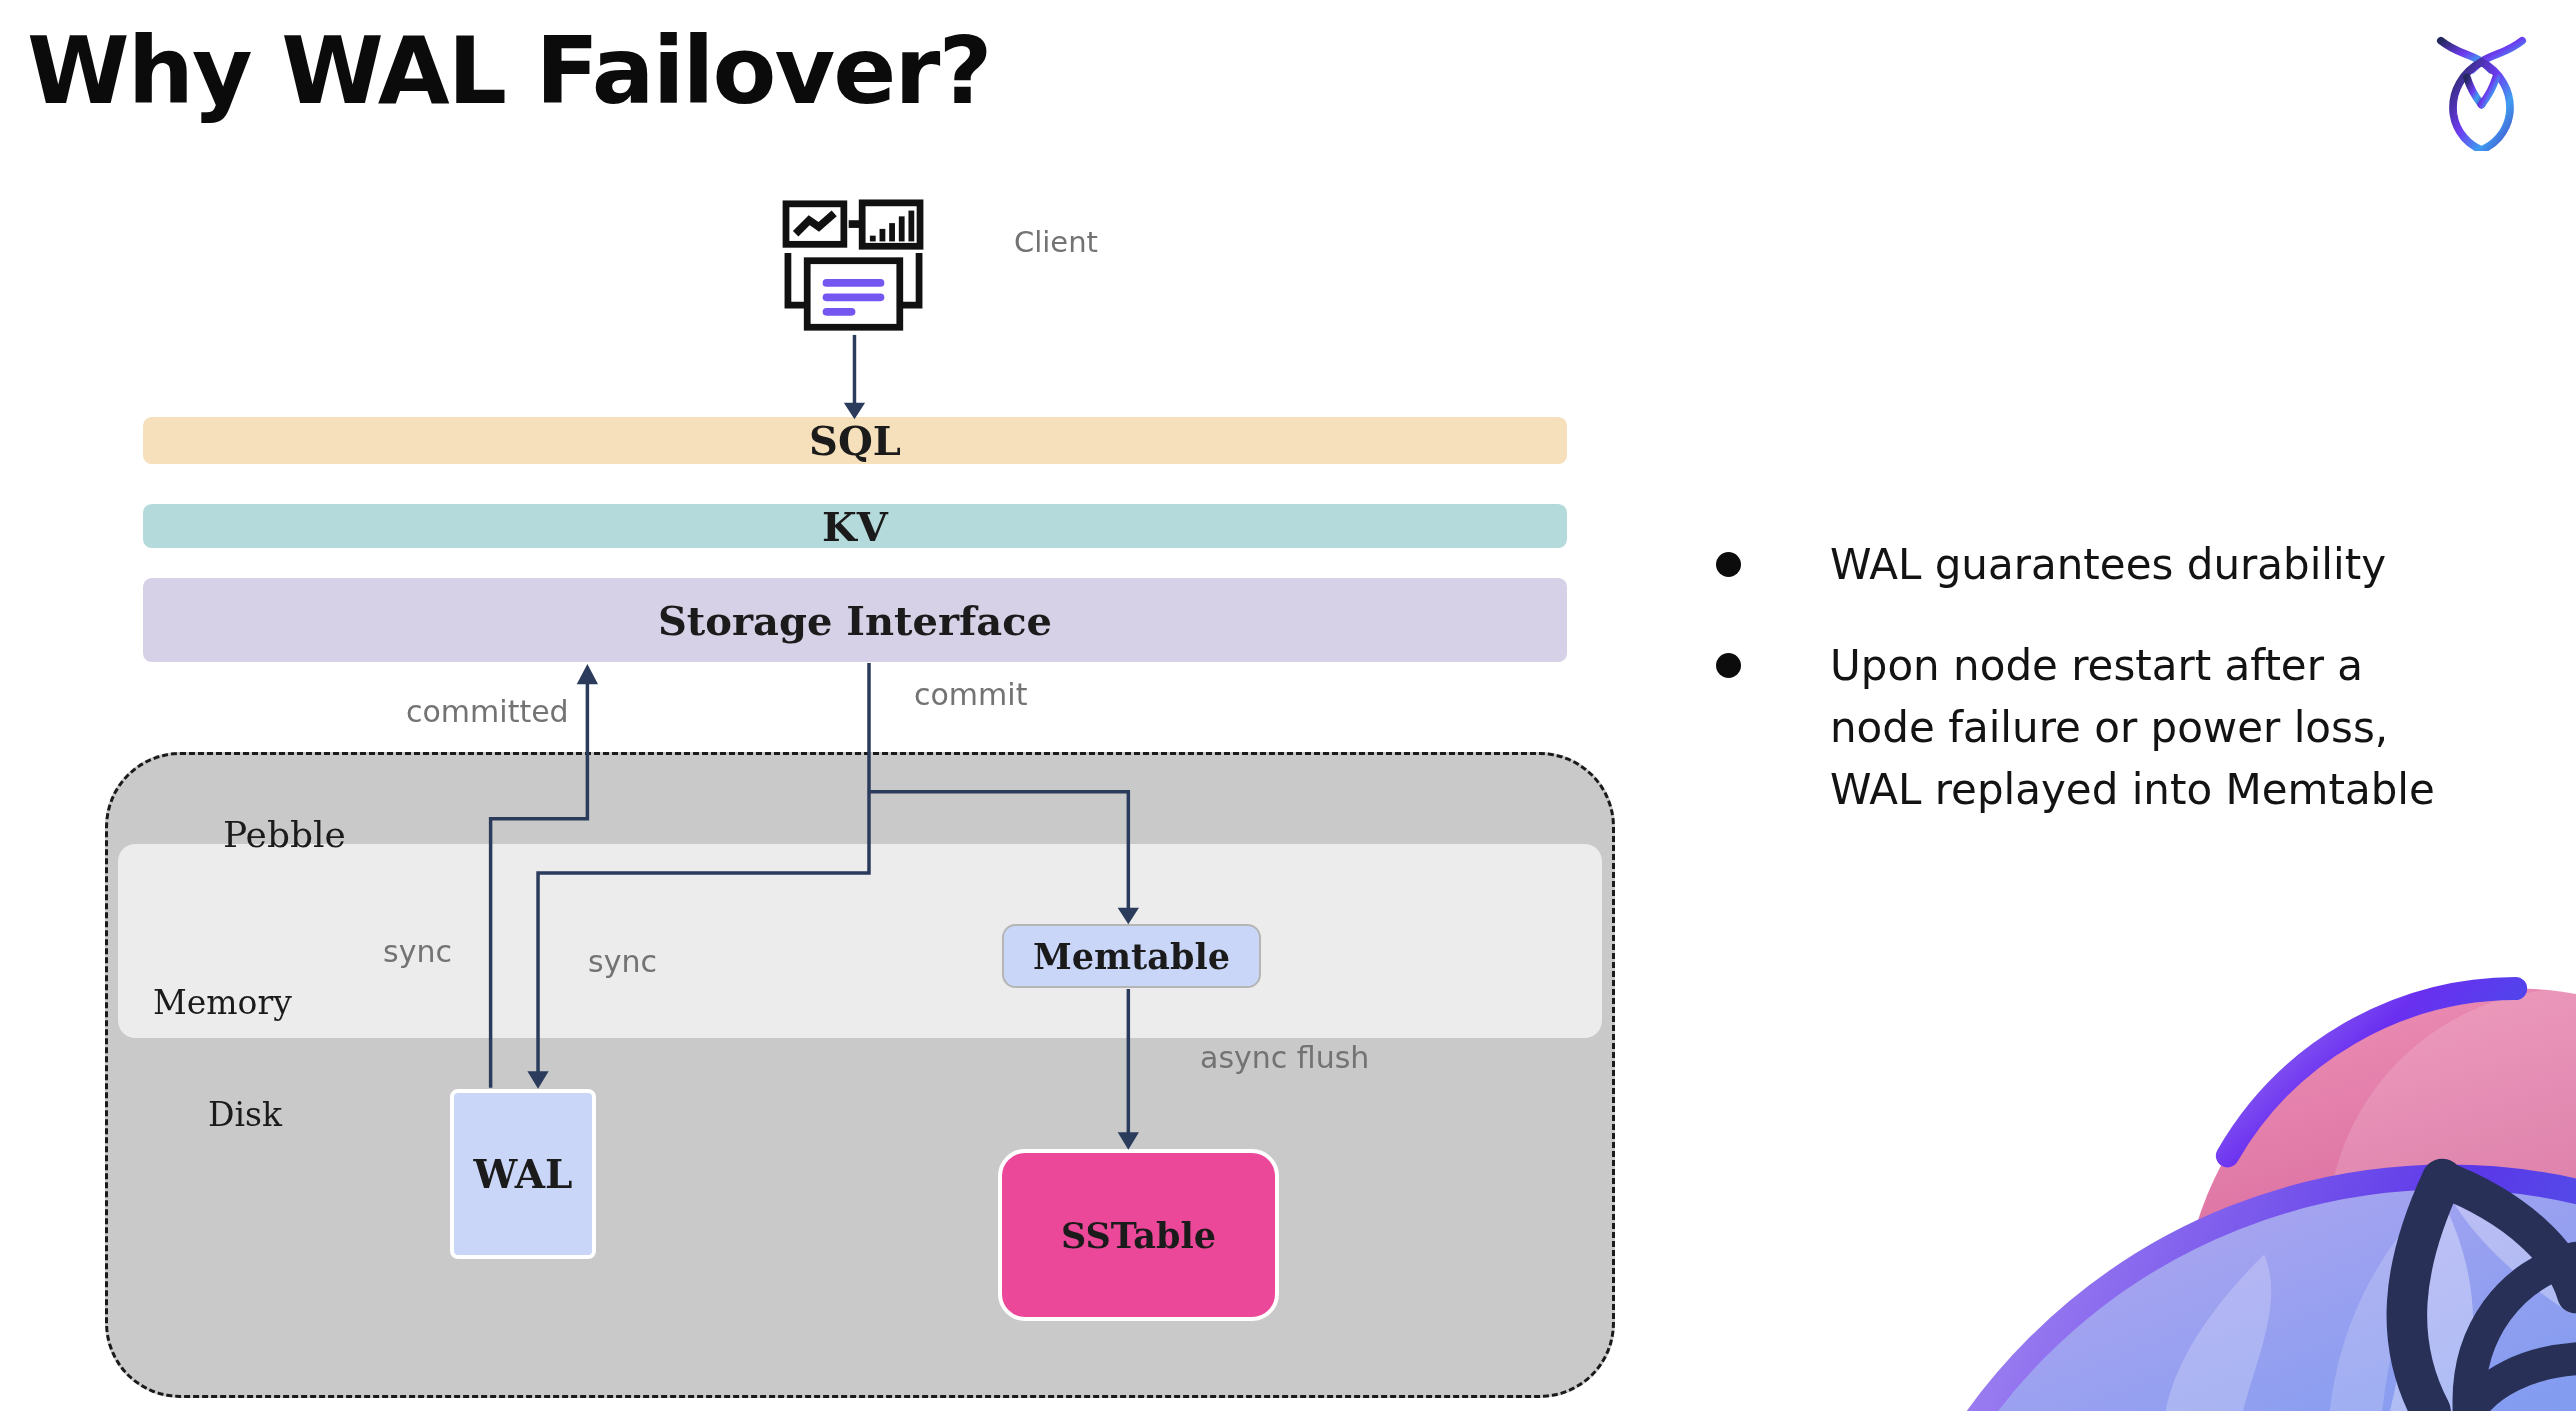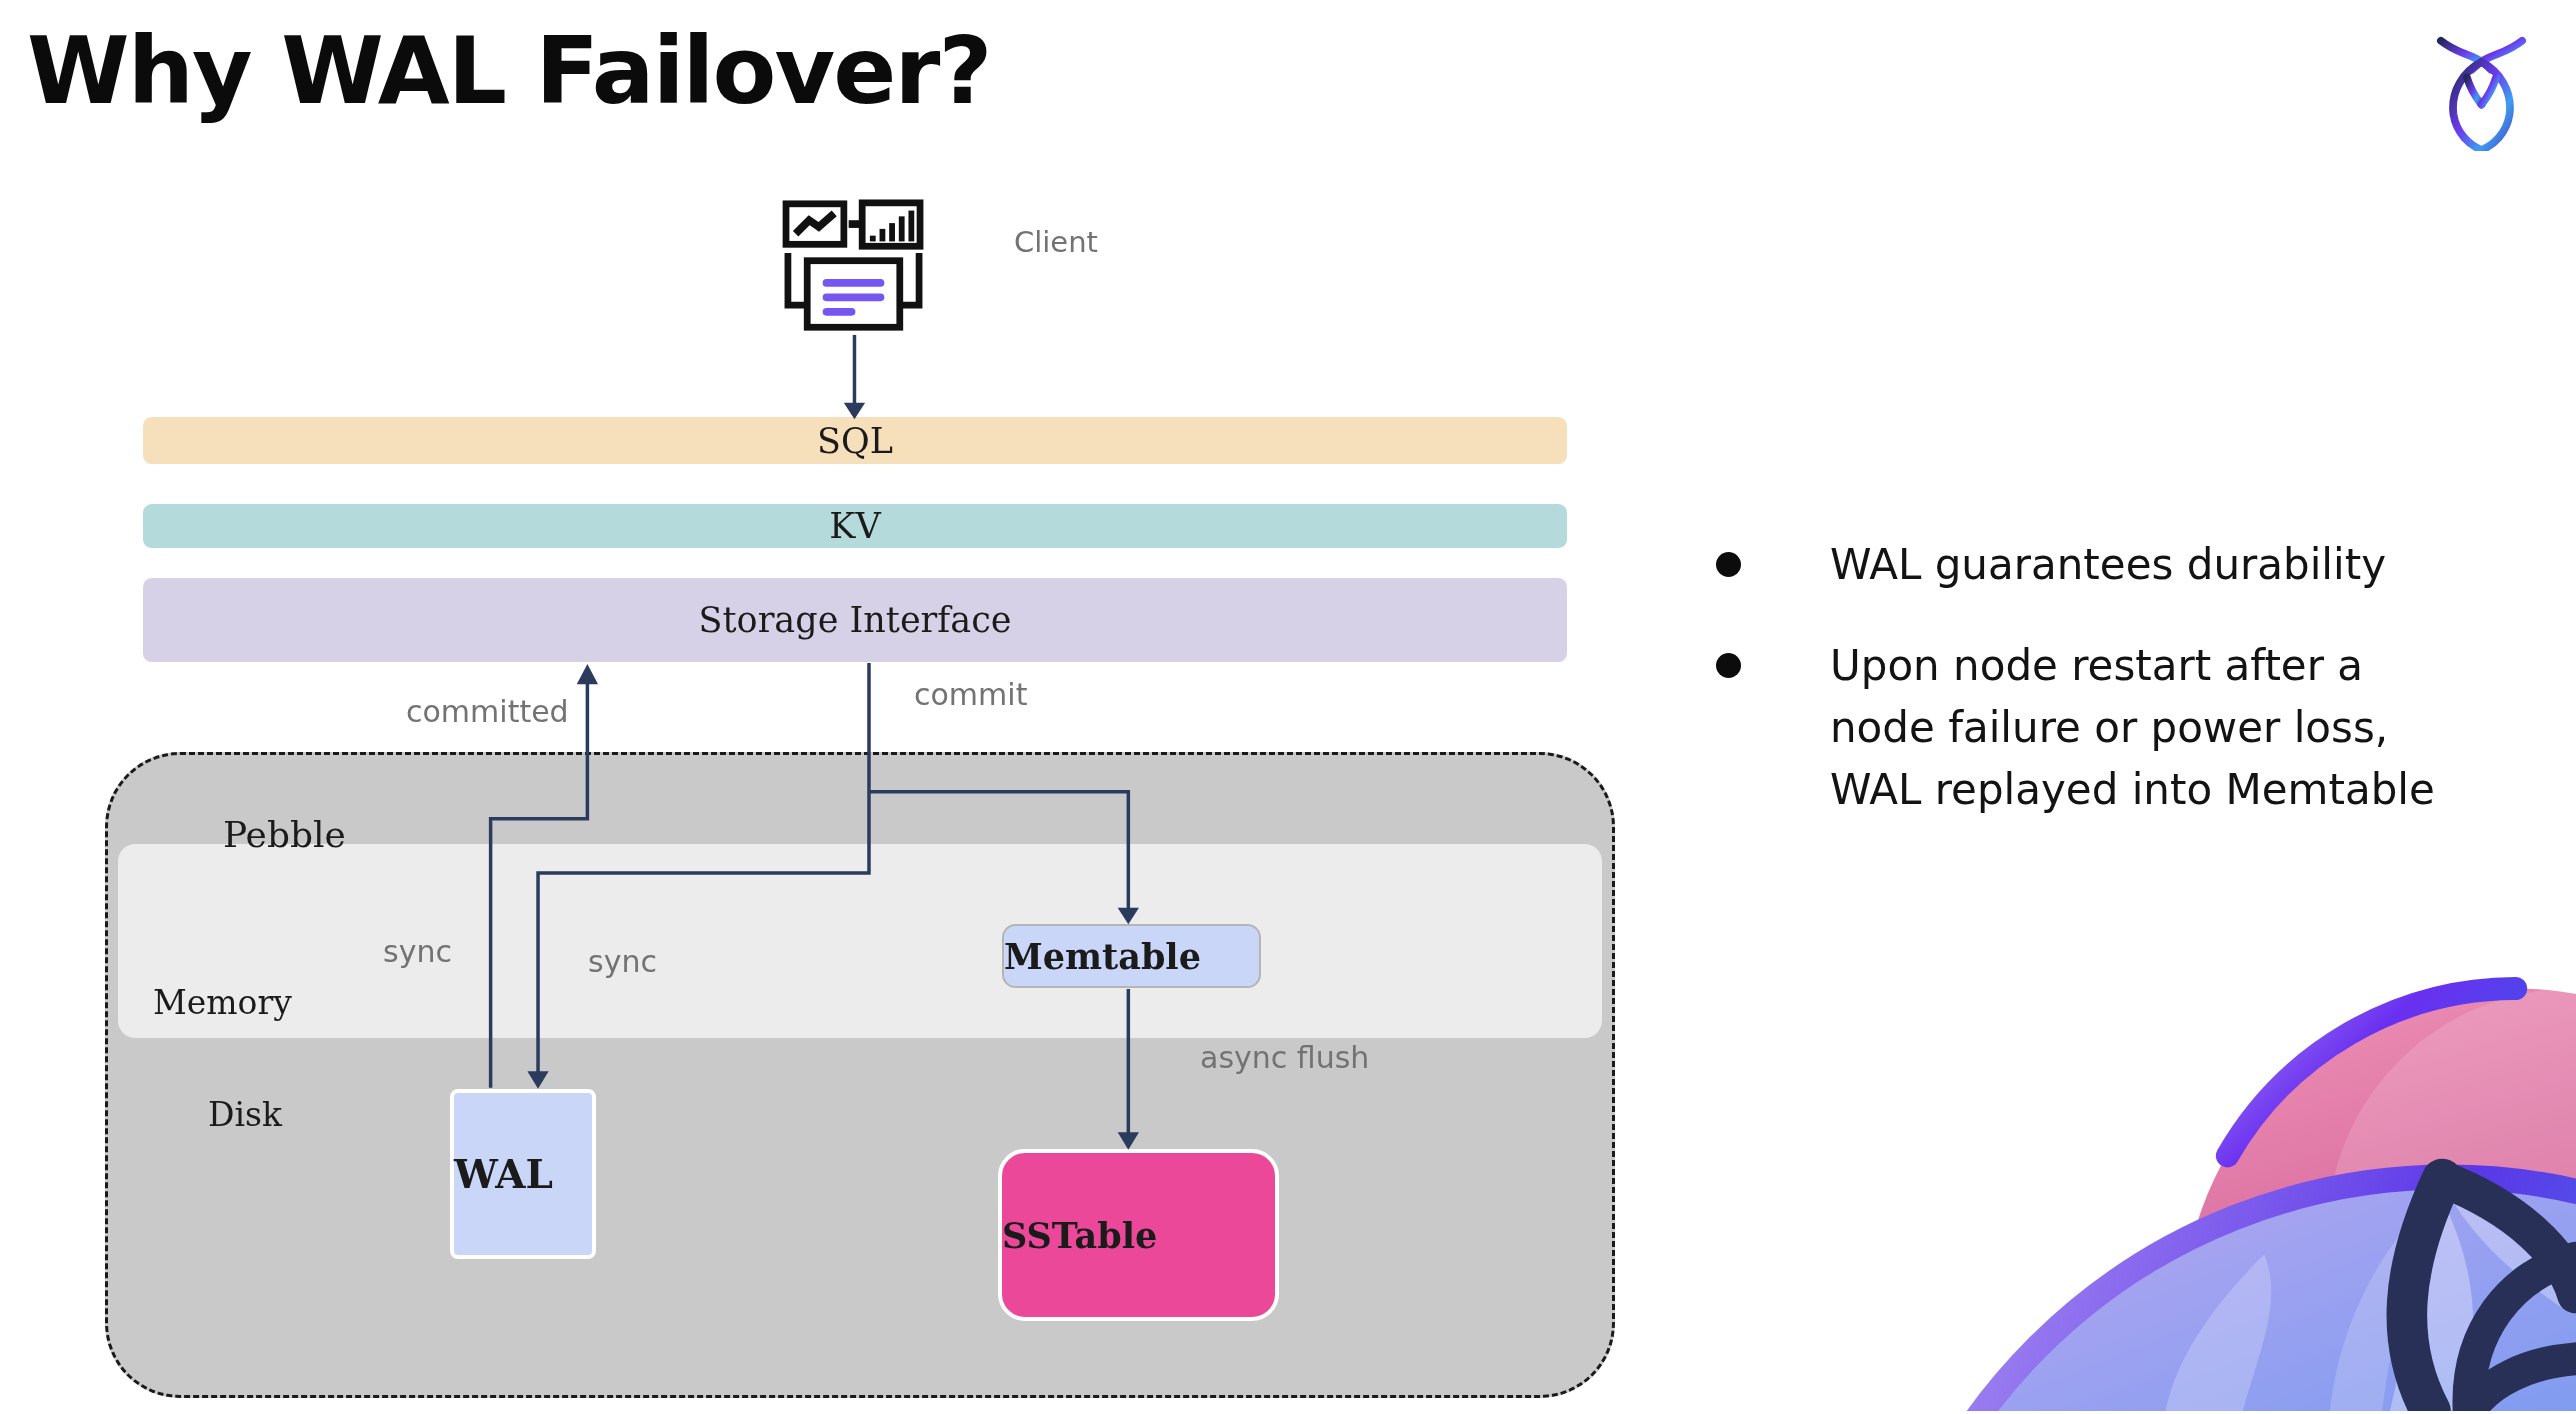--- a/index.html
+++ b/index.html
@@ -16,21 +16,21 @@
   }
   
   .layer-bar{
     left:143px;width:1424px;border-radius:8.7px;
     display:flex;align-items:center;justify-content:center;
   }
   .bar-sql{top:417px;height:47px;}
   .bar-kv{top:504px;height:44px;}
   .bar-storage{top:578px;height:84px;text-align:right;}
   .serif-label{font-family:"DejaVu Serif","Liberation Serif",serif;color:#1b1b1b;}
-  .layer-bar .serif-label{font-size:35px;}
+  .layer-bar .serif-label{font-size:40px;font-weight:bold;}
   
   .pebble-box{
     left:105px;top:752px;width:1510px;height:646px;
     border:3.9px dashed #1a1a1a;border-radius:75px;box-sizing:border-box;
   }
   .memory-band{
     left:118px;top:844px;width:1484px;height:194px;border-radius:17.4px;
   }
   .lbl-pebble{left:223px;top:786px;font-size:36px;margin-top:28px;}
   .lbl-memory{left:153px;top:983px;font-size:33px;}
@@ -38,21 +38,21 @@
   
   .edge-label{font-size:30px;color:#737373;}
   .lbl-client{left:1014px;top:225px;font-size:29px;}
   .lbl-committed{left:406px;top:694px;}
   .lbl-commit{left:914px;top:677px;}
   .lbl-sync1{left:383px;top:934px;}
   .lbl-sync2{left:588px;top:944px;}
   .lbl-async{left:1200px;top:1040px;}
   
   .node{
-    display:flex;align-items:center;justify-content:flex-start;box-sizing:border-box;
+    display:flex;align-items:center;justify-content:center;box-sizing:border-box;
   }
   .node .serif-label{font-weight:700;}
   .node-wal{left:450px;top:1089px;width:146px;height:170px;border:4.8px solid #ffffff;border-radius:8px;}
   .node-wal .serif-label{font-size:39px;}
   .node-memtable{left:1002px;top:924px;width:259px;height:64px;border:2.9px solid #b5b5b5;border-radius:13.5px;}
   .node-memtable .serif-label{font-size:35px;}
   .node-sstable{left:998px;top:1149px;width:281px;height:172px;border:4.8px solid #ffffff;border-radius:27px;}
   .node-sstable .serif-label{font-size:35px;}
   
   .bullets{left:1684px;top:534px;width:881px;}

